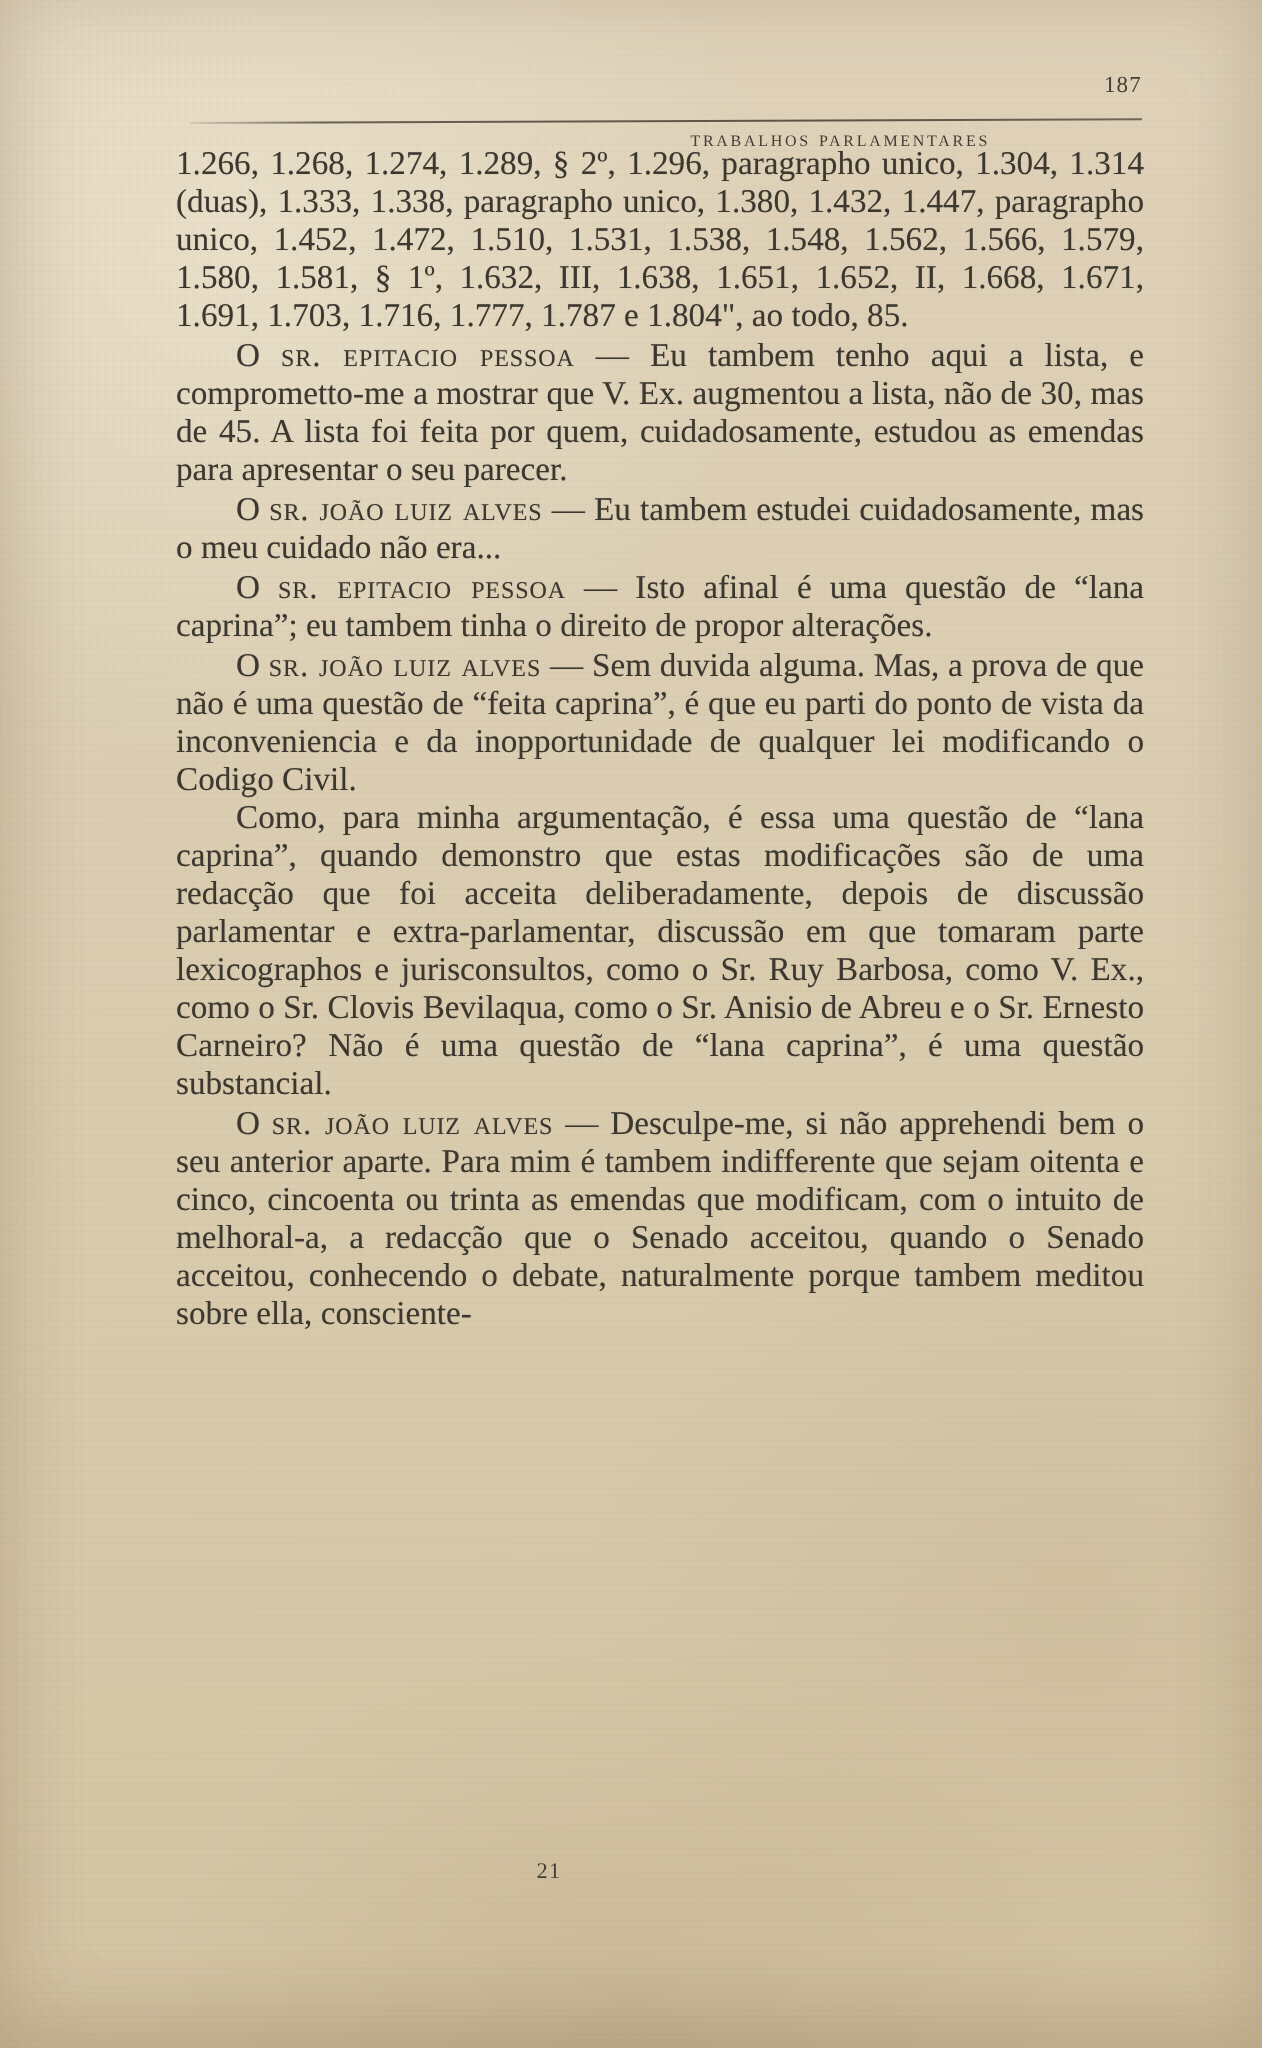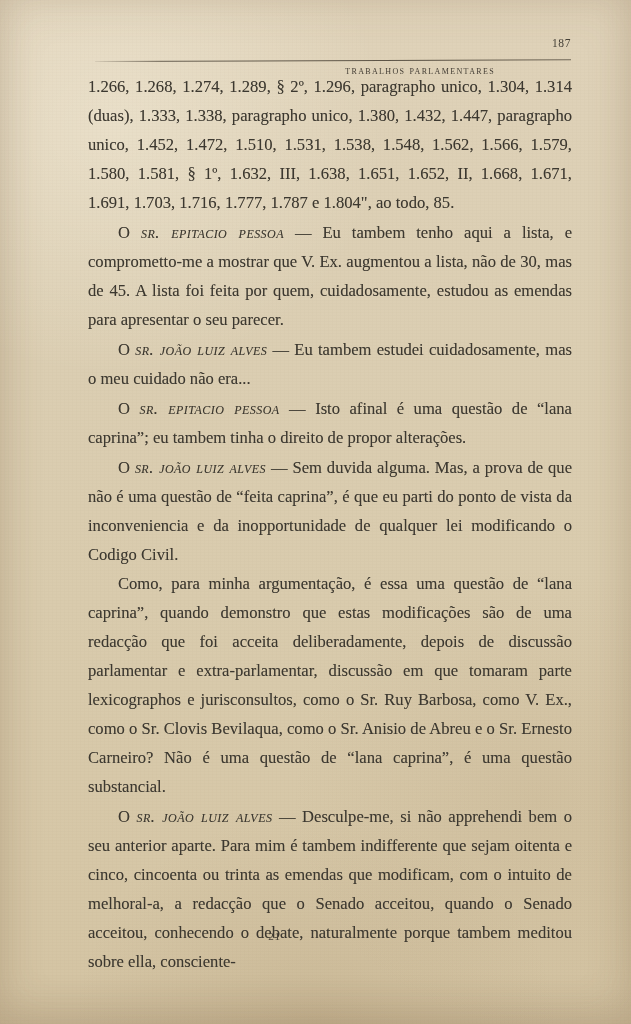--- a/index.html
+++ b/index.html
@@ -87,38 +87,37 @@
   
   .body-col {
     position: absolute;
     left: 88px;
     top: 72px;
     width: 484px;
   }
   p.para {
     margin: 0 0 1px 0;
     font-size: 16.6px;
-    line-height: 29px;
+    line-height: 19px;
     text-align: justify;
     text-justify: inter-word;
     text-indent: 30px;
     color: #3c3830;
     -webkit-font-smoothing: antialiased;
   }
   p.para.noindent { text-indent: 0; }
   p.para.tight { margin-bottom: 0; }
 
   
   p.para { text-shadow: 0 0 0.45px rgba(60,54,44,0.33); }
 
   .sc {
     font-variant: small-caps;
     text-transform: lowercase;
     letter-spacing: 0.45px;
-    font-style: italic;
   }
 
   
   .signature {
     position: absolute;
     left: 0;
     top: 930px;
     width: 549px;
     text-align: center;
     font-size: 11.2px;

